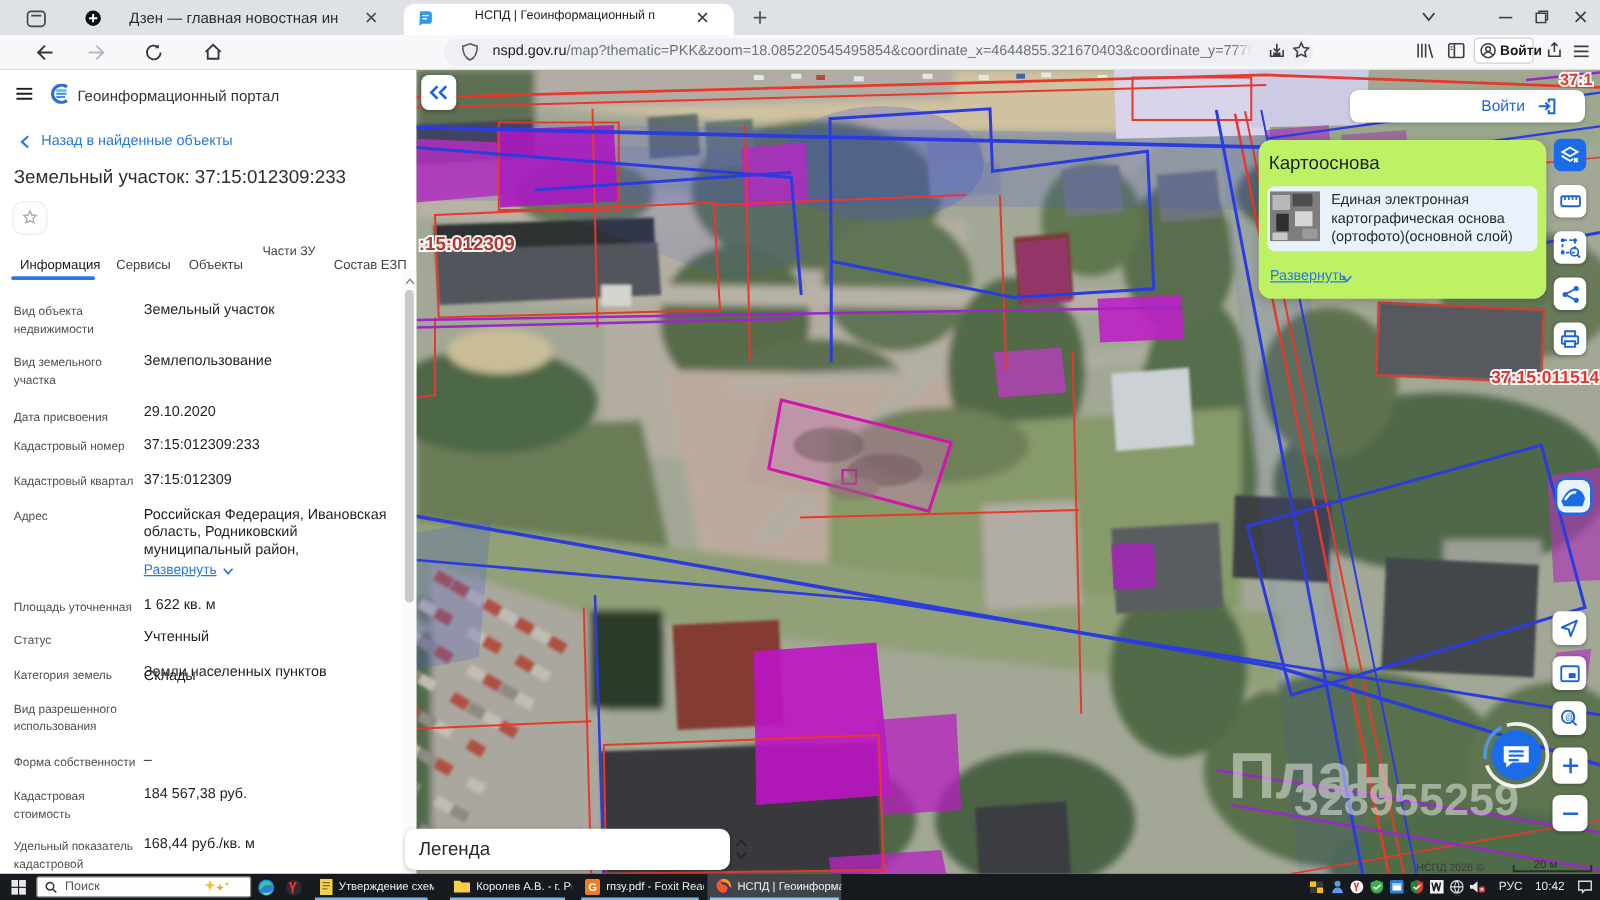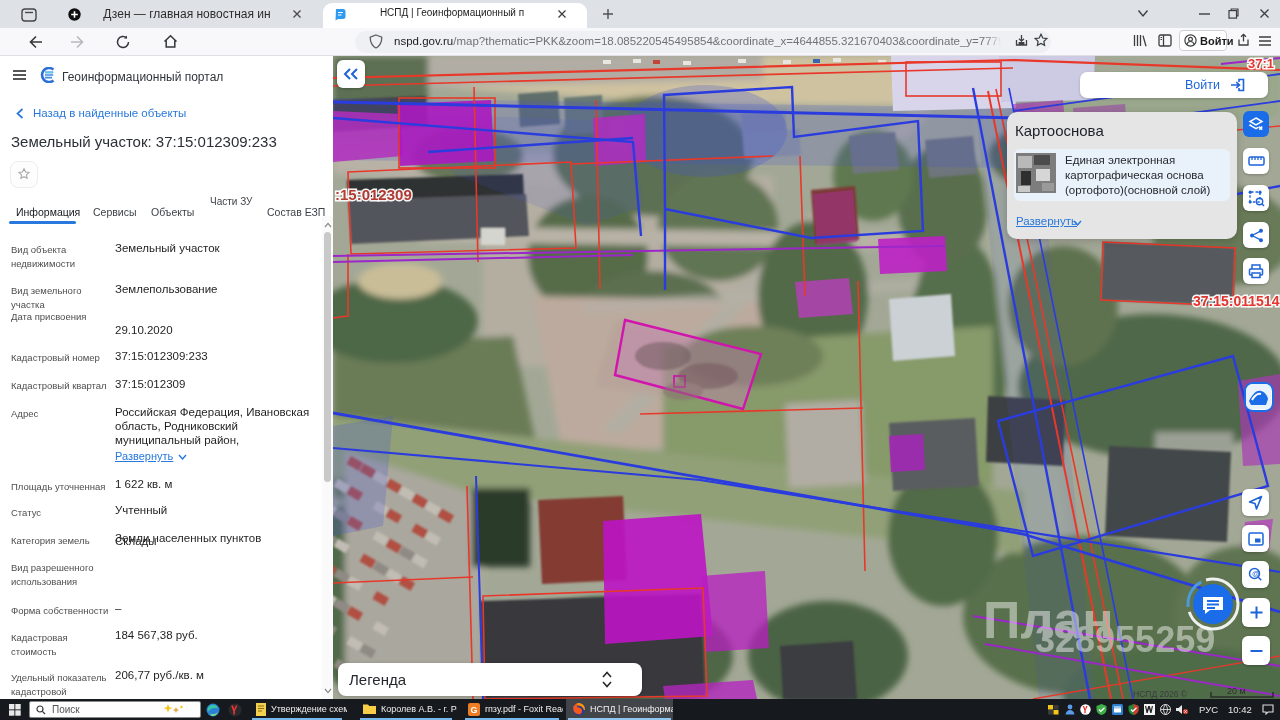--- a/index.html
+++ b/index.html
@@ -138,21 +138,21 @@
   <div class="abs" style="left:93px;top:150px;font-size:10.5px;color:#3e4248">Сервисы</div>
   <div class="abs" style="left:151px;top:150px;font-size:10.5px;color:#3e4248">Объекты</div>
   <div class="abs" style="left:210px;top:140px;font-size:10px;color:#3e4248">Части ЗУ</div>
   <div class="abs" style="left:267px;top:150px;font-size:10.5px;color:#3e4248">Состав ЕЗП</div>
   <div class="abs" style="left:9px;top:165px;width:67px;height:3px;background:#2878dd;border-radius:2px"></div>
 
   <div class="lbl" style="left:11px;top:187px;width:100px">Вид объекта недвижимости</div>
   <div class="val" style="left:115px;top:185px">Земельный участок</div>
   <div class="lbl" style="left:11px;top:228px;width:100px">Вид земельного участка</div>
   <div class="val" style="left:115px;top:226px">Землепользование</div>
-  <div class="lbl" style="left:11px;top:254px;width:100px">Дата присвоения</div>
+  <div class="lbl" style="left:11px;top:272px;width:100px">Дата присвоения</div>
   <div class="val" style="left:115px;top:267px">29.10.2020</div>
   <div class="lbl" style="left:11px;top:295px;width:104px">Кадастровый номер</div>
   <div class="val" style="left:115px;top:293px">37:15:012309:233</div>
   <div class="lbl" style="left:11px;top:323px;width:104px">Кадастровый квартал</div>
   <div class="val" style="left:115px;top:321px">37:15:012309</div>
   <div class="lbl" style="left:11px;top:351px;width:100px">Адрес</div>
   <div class="val" style="left:115px;top:349px;width:200px">Российская Федерация, Ивановская область, Родниковский муниципальный район,</div>
   <div class="abs" style="left:115px;top:394px;font-size:11px;color:#2878dd;text-decoration:underline">Развернуть</div>
   <svg class="abs" style="left:178px;top:398px" width="9" height="6" viewBox="0 0 9 6">
       <path d="M1 1l3.5 4L8 1" fill="none" stroke="#2878dd" stroke-width="1.4"></path>
@@ -163,21 +163,21 @@
   <div class="val" style="left:115px;top:447px">Учтенный</div>
   <div class="lbl" style="left:11px;top:478px;width:110px">Категория земель</div>
   <div class="val" style="left:115px;top:475px">Земли населенных пунктов</div>
   <div class="lbl" style="left:11px;top:505px;width:110px">Вид разрешенного использования</div>
   <div class="val" style="left:115px;top:478px">Склады</div>
   <div class="lbl" style="left:11px;top:548px;width:110px">Форма собственности</div>
   <div class="val" style="left:115px;top:545px">–</div>
   <div class="lbl" style="left:11px;top:575px;width:90px">Кадастровая стоимость</div>
   <div class="val" style="left:115px;top:572px">184 567,38 руб.</div>
   <div class="lbl" style="left:11px;top:615px;width:120px">Удельный показатель кадастровой</div>
-  <div class="val" style="left:115px;top:612px">206,77 руб./кв. м</div>
+  <div class="val" style="left:115px;top:612px">168,44 руб./кв. м</div>
 
   <div class="abs" style="left:322px;top:160px;width:11px;height:483px;background:#fafafa"></div>
   <svg class="abs" style="left:324px;top:166px" width="8" height="6" viewBox="0 0 8 6">
       <path d="M1 5l3-3.6L7 5" fill="none" stroke="#8a8a8a" stroke-width="1.2"></path>
     </svg>
   <div class="abs" style="left:324px;top:176px;width:7px;height:250px;background:#c9c9c9;border-radius:4px"></div>
   <svg class="abs" style="left:324px;top:632px" width="8" height="6" viewBox="0 0 8 6">
       <path d="M1 1l3 3.6L7 1" fill="none" stroke="#8a8a8a" stroke-width="1.2"></path>
     </svg>
 </div>
@@ -446,21 +446,21 @@
       </svg>
   </div>
 
   <div class="abs" style="left:1080px;top:72px;width:188px;height:26px;background:#fff;border-radius:7px;box-shadow:0 1px 3px rgba(0,0,0,.2)"></div>
   <div class="abs" style="left:1185px;top:78px;font-size:12.5px;color:#1d64d8">Войти</div>
   <svg class="abs" style="left:1230px;top:78px" width="15" height="14" viewBox="0 0 15 14">
       <path d="M9 4V1.5h4.5v11H9V10" fill="none" stroke="#1d64d8" stroke-width="1.6"></path>
       <path d="M1 7h8M6.2 4.2L9.5 7l-3.3 2.8" fill="none" stroke="#1d64d8" stroke-width="1.6"></path>
     </svg>
 
-  <div class="abs" style="left:1007px;top:112px;width:230px;height:127px;background:#e5e5e5;border-radius:10px;box-shadow:0 2px 8px rgba(0,0,0,.18)">
+  <div class="abs" style="left:1007px;top:112px;width:230px;height:127px;background:#bef264;border-radius:10px;box-shadow:0 2px 8px rgba(0,0,0,.18)">
     <div class="abs" style="left:8px;top:10px;font-size:15px;font-weight:500;color:#1d2026">Картооснова</div>
     <div class="abs" style="left:7px;top:37px;width:216px;height:52px;background:#e9f1fb;border-radius:6px"></div>
     <svg class="abs" style="left:9px;top:41px" width="40" height="40">
         <rect width="40" height="40" fill="#7d7d7d"></rect>
         <rect x="2" y="3" width="14" height="12" fill="#b9b9b9"></rect>
         <rect x="18" y="2" width="16" height="10" fill="#4c4c4c"></rect>
         <rect x="5" y="18" width="10" height="14" fill="#2f2f2f"></rect>
         <rect x="20" y="16" width="14" height="12" fill="#d6d6d6"></rect>
         <rect x="26" y="30" width="12" height="8" fill="#9a9a9a"></rect>
         <rect x="2" y="33" width="12" height="6" fill="#c9c9c9"></rect>
@@ -550,21 +550,21 @@
   <div class="abs" style="left:1186px;top:577px;width:54px;height:54px">
     <svg width="54" height="54" viewBox="0 0 54 54">
       <circle cx="27" cy="27" r="25" fill="none" stroke="#ffffff" stroke-width="3" stroke-dasharray="90 40" stroke-dashoffset="20" opacity=".9"></circle>
       <circle cx="27" cy="27" r="25" fill="none" stroke="#4b9fe8" stroke-width="3" stroke-dasharray="30 110" stroke-dashoffset="-75" opacity=".9"></circle>
       <circle cx="27" cy="27" r="20" fill="#1a6ce8"></circle>
       <path d="M17 20h20v13H24l-5 4v-4h-2z" fill="#fff"></path>
       <path d="M21 24h12M21 27.5h12M21 31h8" stroke="#1a6ce8" stroke-width="1.8"></path>
     </svg>
   </div>
 
-  <div class="abs" style="left:338px;top:663px;width:304px;height:33px;background:#fff;border-radius:8px;box-shadow:0 1px 4px rgba(0,0,0,.2)">
+  <div class="abs" style="left:324px;top:663px;width:260px;height:33px;background:#fff;border-radius:8px;box-shadow:0 1px 4px rgba(0,0,0,.2)">
     <div class="abs" style="left:11px;top:8px;font-size:15px;color:#26292e">Легенда</div>
     <svg class="abs" style="left:263px;top:8px" width="12" height="17" viewBox="0 0 12 17">
         <path d="M2 6l4-4.5L10 6" fill="none" stroke="#26292e" stroke-width="1.6"></path>
         <path d="M2 11l4 4.5 4-4.5" fill="none" stroke="#26292e" stroke-width="1.6"></path>
       </svg>
   </div>
 </div>
 
 <div id="taskbar">
   <svg class="abs" style="left:9px;top:5px" width="12" height="12" viewBox="0 0 12 12">

